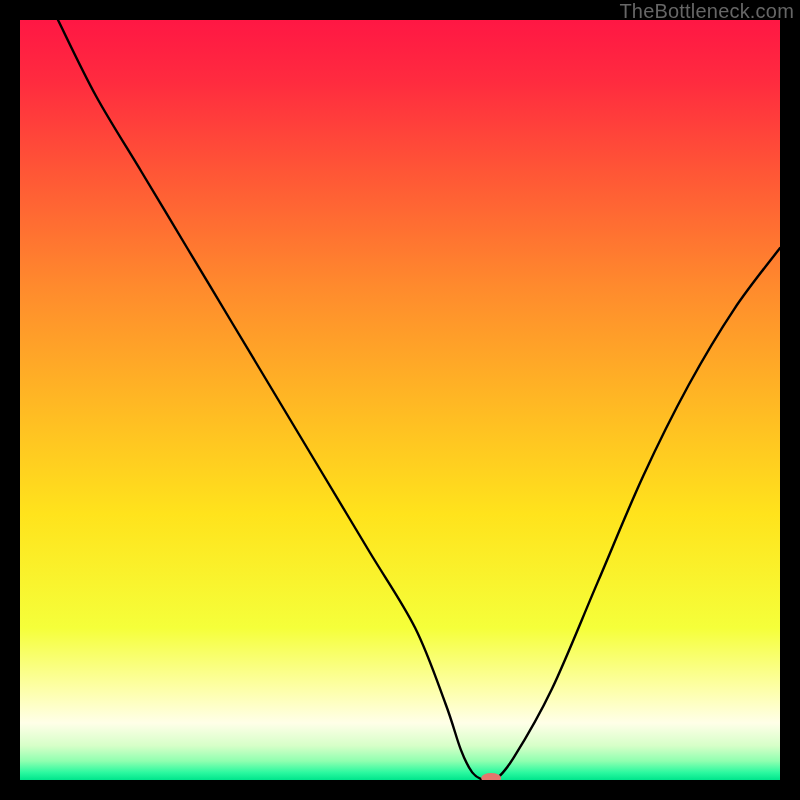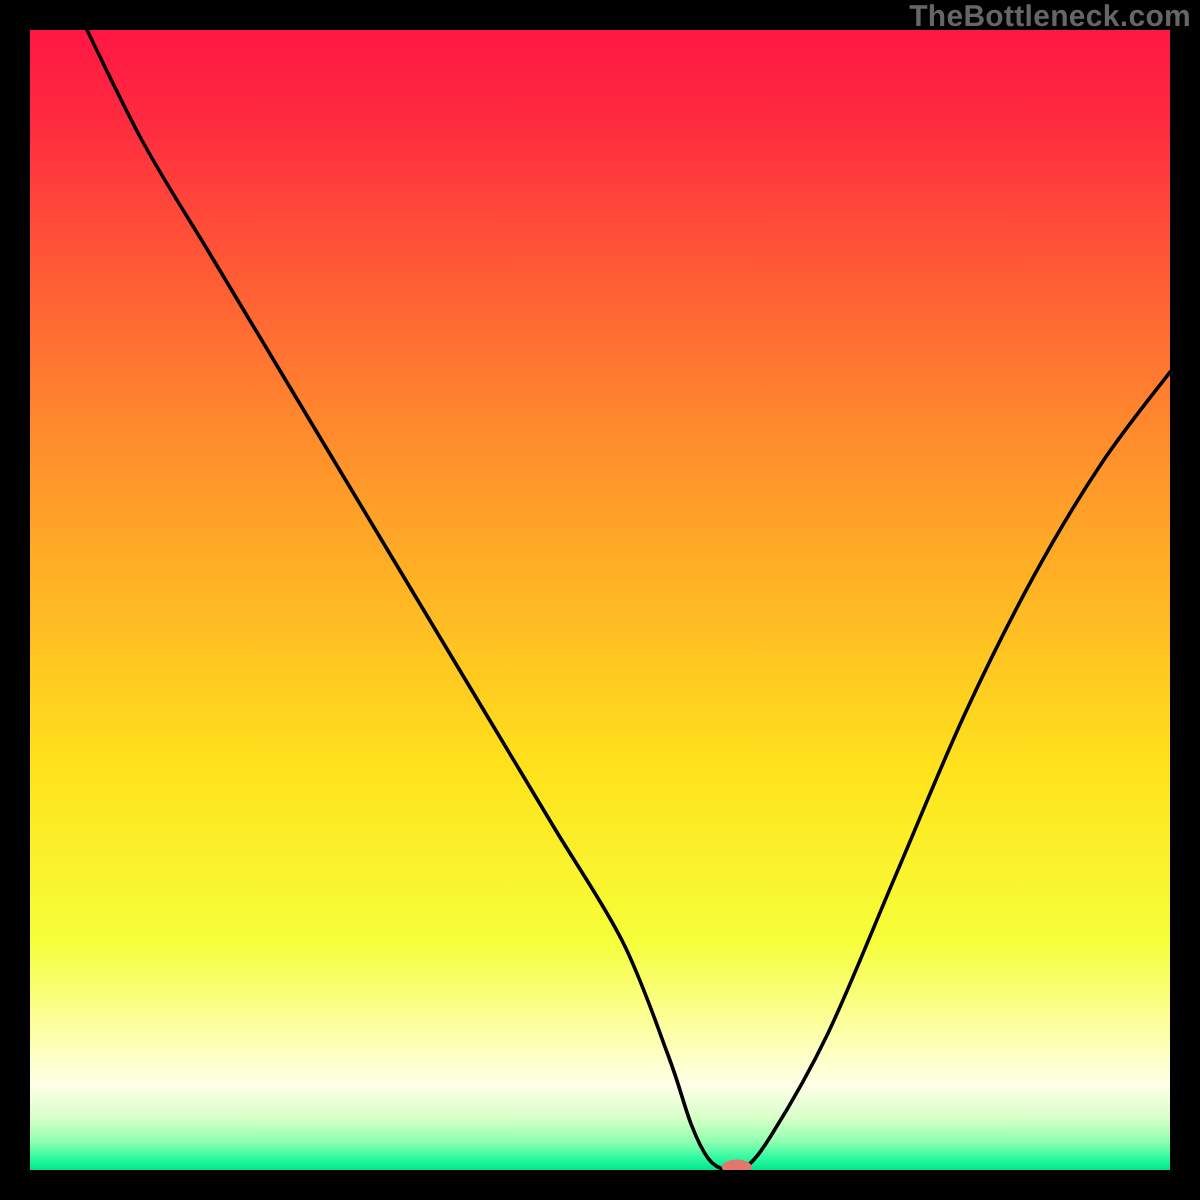--- a/index.html
+++ b/index.html
@@ -22,21 +22,21 @@
     left: 20px;
     top: 20px;
     width: 760px;
     height: 760px;
   }
   .watermark {
     position: absolute;
     top: 0;
     right: 6px;
     font-size: 20px;
-    font-weight: 700;
+    font-weight: 400;
     color: #666;
     letter-spacing: 0.2px;
     user-select: none;
   }
 </style>
 </head>
 <body>
 
 <div class="frame">
   <div class="watermark">TheBottleneck.com</div>

